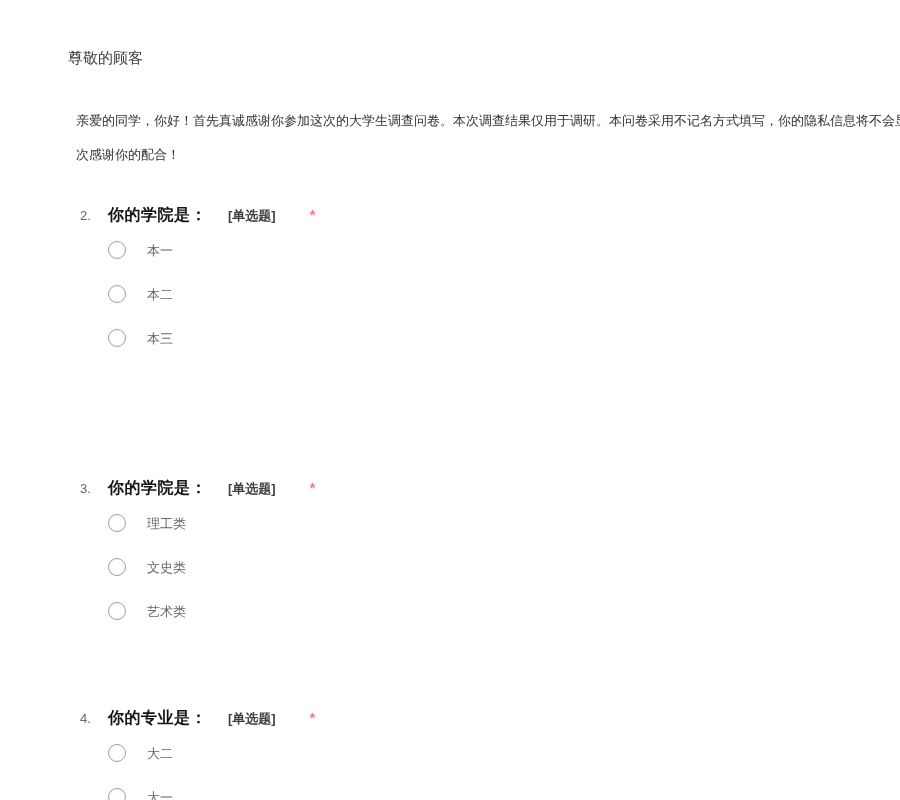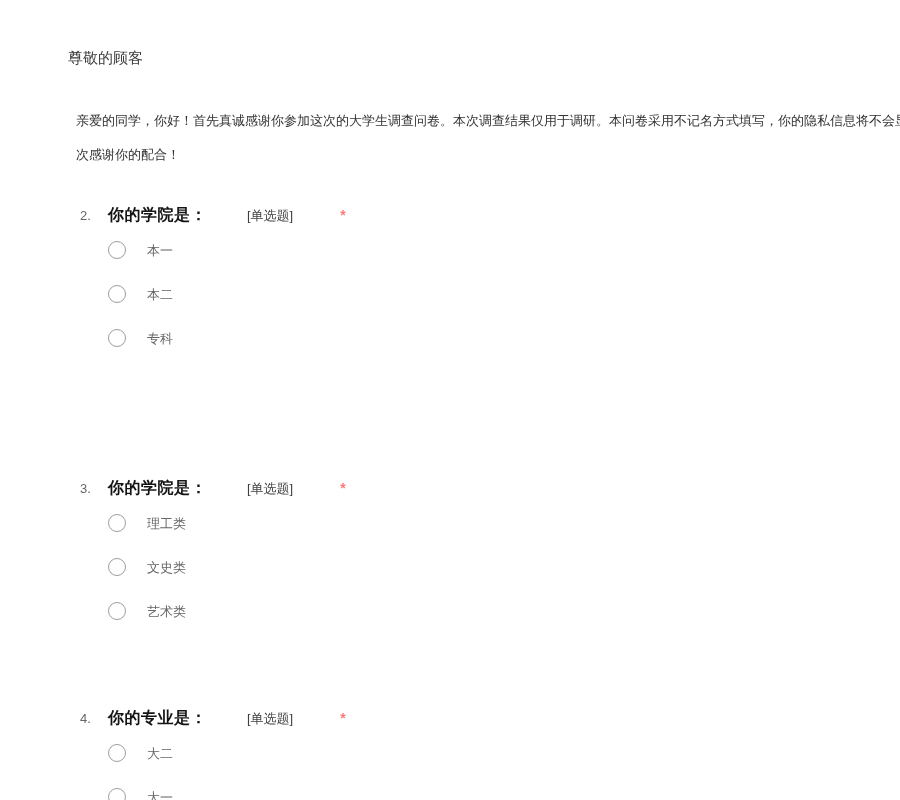--- a/index.html
+++ b/index.html
@@ -21,22 +21,22 @@
   .survey-intro { margin-top:12px; font-size:13px; color:#333333; }
   .intro-line { white-space:nowrap; height:34px; line-height:34px; }
 
   .question { position:absolute; left:40px; width:860px; }
   .q2 { top:165px; }
   .q3 { top:438px; }
   .q4 { top:668px; }
 
   .question-header { display:flex; align-items:baseline; height:22px; }
   .q-number { width:28px; font-size:13px; color:#666666; flex:0 0 28px; }
-  .q-title { font-size:16px; font-weight:700; color:#141414; margin-right:24px; letter-spacing:0.5px; }
-  .q-type { font-size:13px; color:#3f3f3f; margin-right:31px; }
+  .q-title { font-size:16px; font-weight:700; color:#141414; margin-right:5px; letter-spacing:0.5px; }
+  .q-type { font-size:13px; color:#3f3f3f; margin-right:18px;font-weight:bold; }
   .q-required { font-size:14px; font-weight:700; color:#fa7a7a; }
 
   .options { margin-left:28px; margin-top:23px; }
   .option-row {
     display:flex; align-items:center;
     height:15px; margin-bottom:28px;
     cursor:pointer;
   }
   .radio {
     width:15px; height:15px; flex:0 0 15px;
@@ -69,21 +69,21 @@
       <div class="option-row">
         <span class="radio"></span>
         <span class="option-label">本一</span>
       </div>
       <div class="option-row">
         <span class="radio"></span>
         <span class="option-label">本二</span>
       </div>
       <div class="option-row">
         <span class="radio"></span>
-        <span class="option-label">专科</span>
+        <span class="option-label">本三</span>
       </div>
     </div>
   </div>
 
   <div class="question q3">
     <div class="question-header">
       <span class="q-number">3.</span>
       <span class="q-title">你的学院是：</span>
       <span class="q-type">[单选题]</span>
       <span class="q-required">*</span>

